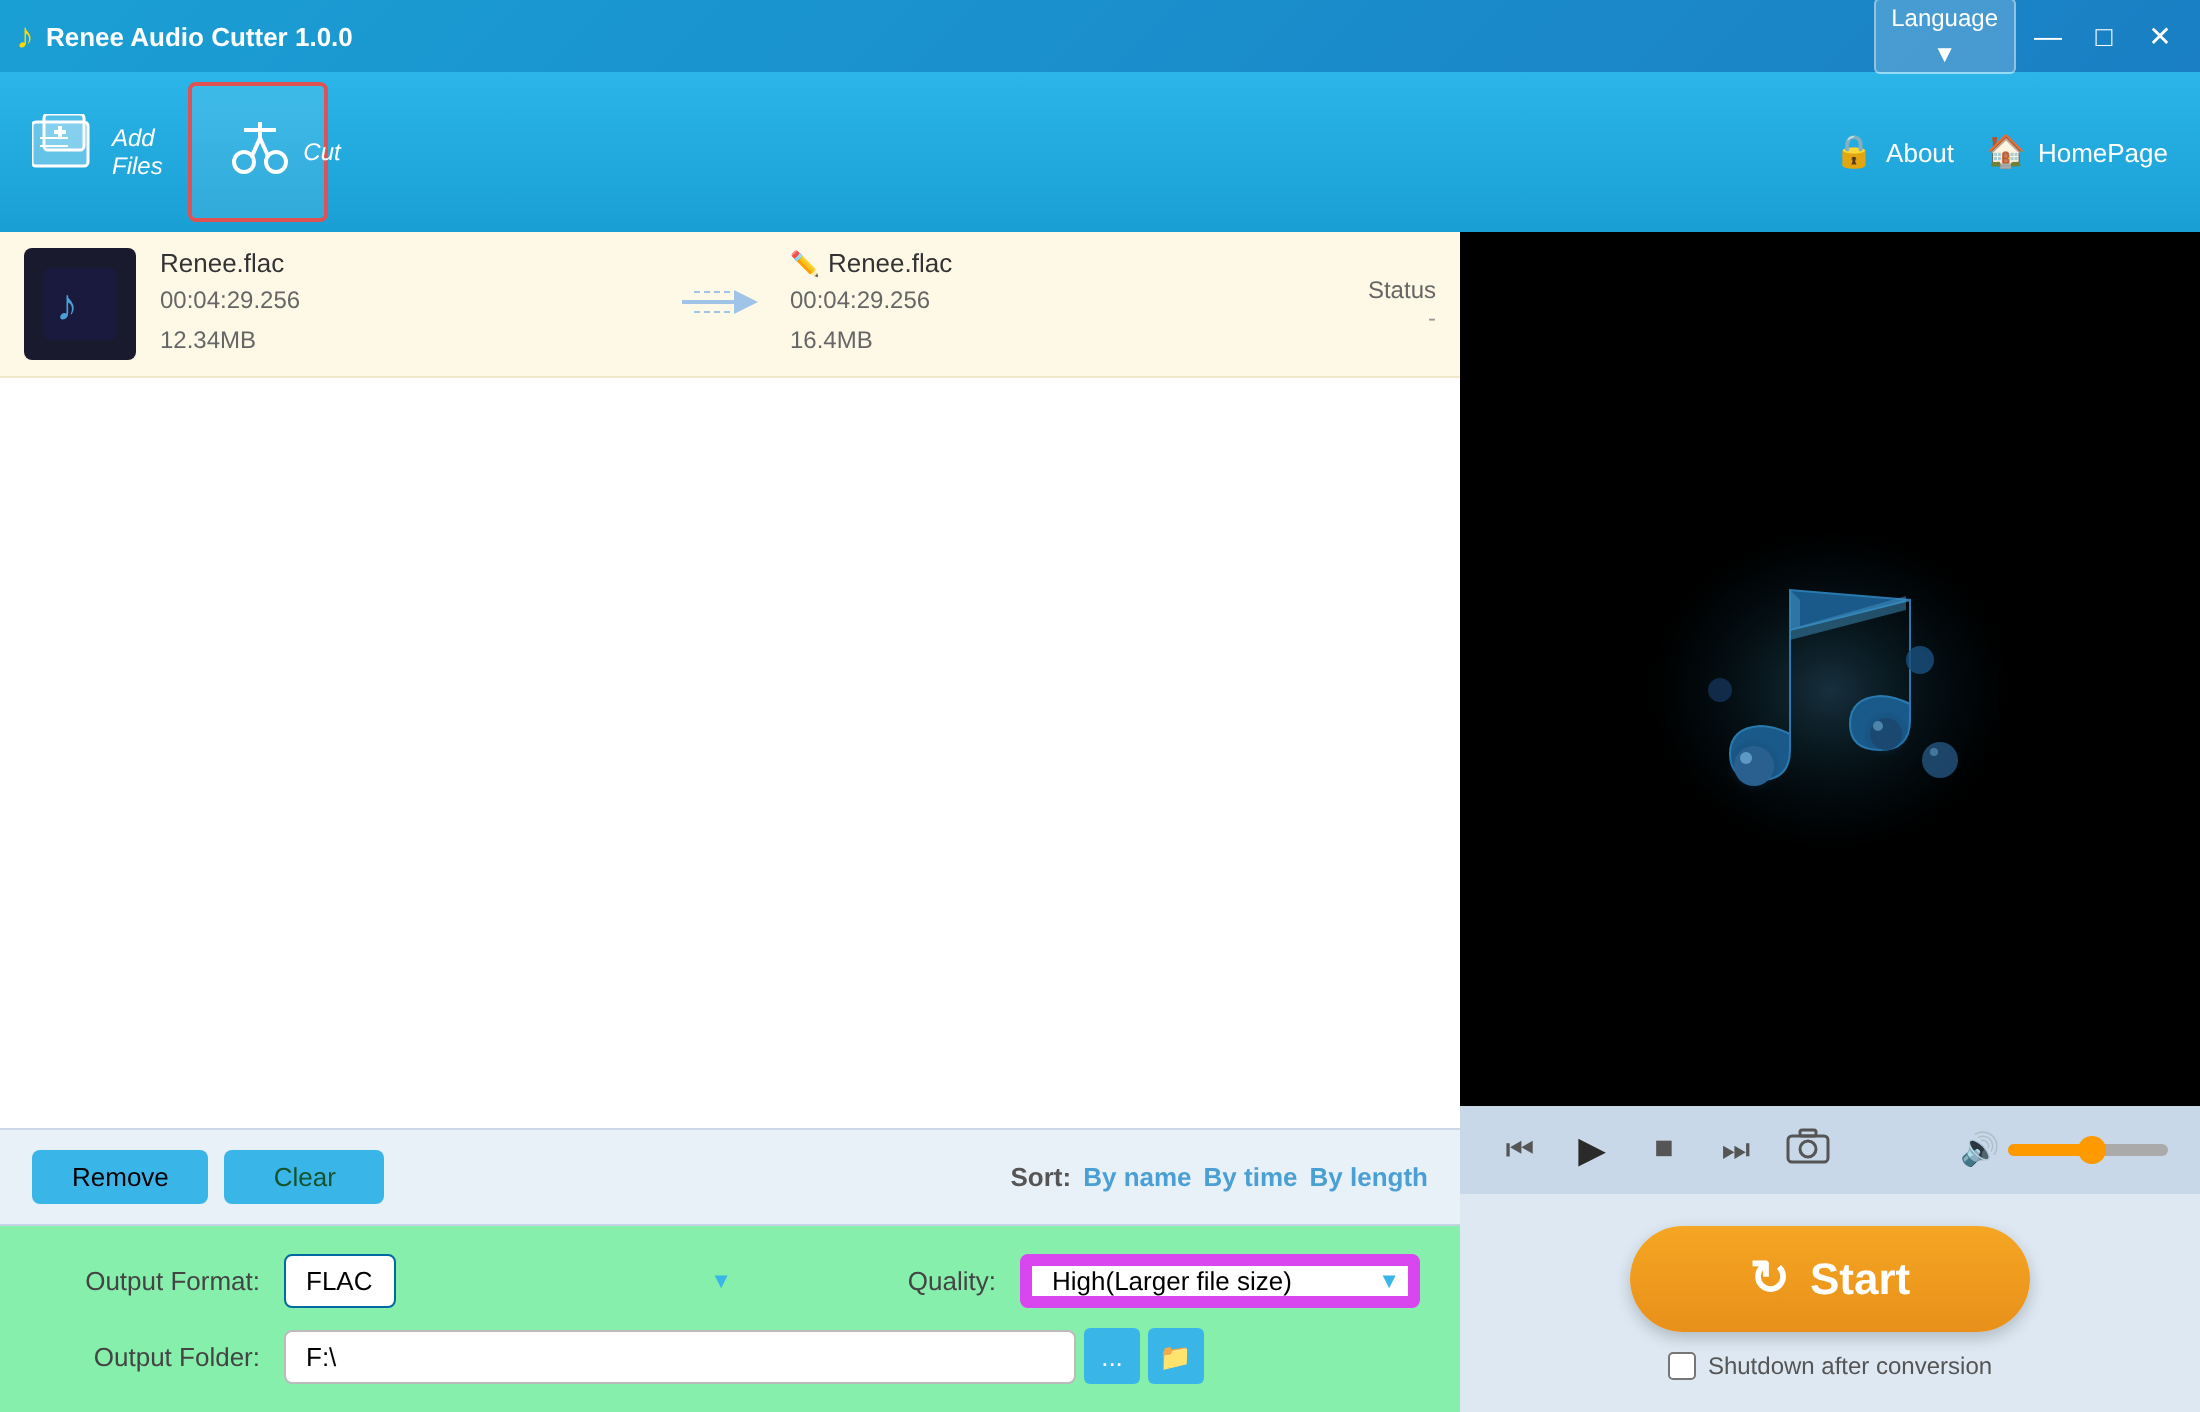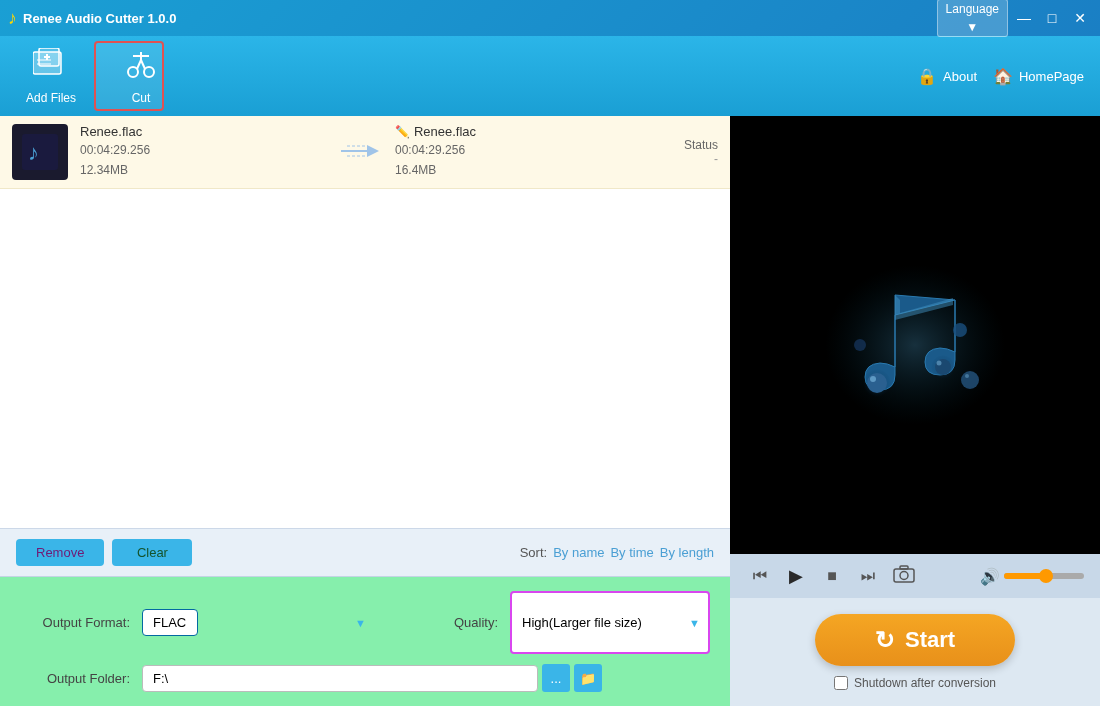--- a/index.html
+++ b/index.html
@@ -30,23 +30,23 @@
     
     .toolbar {
       background: linear-gradient(180deg, #2bb5e8 0%, #1a9fd4 100%);
       height: 80px;
       display: flex;
       align-items: center;
       padding: 0 16px;
       gap: 8px;
     }
     .toolbar-btn {
-      display: flex; flex-direction: column; align-items: center; justify-content: center;
+      display: flex; align-items: center; justify-content: center;
       width: 70px; height: 70px; cursor: pointer; color: white; gap: 4px;
-      border-radius: 4px; font-size: 12px;
+      border-radius: 4px; font-size: 12px; font-style: italic;
     }
     .toolbar-btn.active {
       border: 2px solid #e05252; background: rgba(255,255,255,0.1); padding-left: 24px;
     }
     .toolbar-btn-icon { font-size: 28px; }
     .toolbar-spacer { flex: 1; }
     .toolbar-right { display: flex; align-items: center; gap: 16px; }
     .toolbar-link {
       display: flex; align-items: center; gap: 6px; color: white; cursor: pointer;
       font-size: 13px; font-weight: 500;
@@ -104,23 +104,23 @@
       padding: 10px 16px;
       display: flex;
       align-items: center;
       gap: 8px;
       border-top: 1px solid #ccd8e8;
     }
     .btn-remove, .btn-clear {
       padding: 6px 20px; border-radius: 4px; border: none; cursor: pointer;
       font-size: 13px; font-weight: 500; min-width: 80px;
     }
-    .btn-remove { background: #3ab5e8; color: #701a75; }
+    .btn-remove { background: #3ab5e8; color: #000000; }
     .btn-clear { background: #3ab5e8; color: #14532d; }
-    .sort-area { margin-left: auto; display: flex; align-items: center; gap: 6px; color: #555; font-size: 13px; }
+    .sort-area { margin-left: auto; display: flex; align-items: center; gap: 6px; color: #555; font-size: 13px; font-weight: bold; }
     .sort-link { color: #4a9fd4; cursor: pointer; text-decoration: none; }
 
     
     .settings-area {
       background: #86efac;
       padding: 14px 20px;
       display: flex;
       flex-direction: column;
       gap: 10px;
       border-top: 1px solid #c4d4e4;
@@ -136,21 +136,21 @@
     .select-wrapper::after {
       content: '▼'; position: absolute; right: 10px; top: 50%; transform: translateY(-50%);
       color: #3ab5e8; font-size: 11px; pointer-events: none;
     }
     .quality-wrapper { position: relative; flex: 1; max-width: 200px; }
     .quality-wrapper::after {
       content: '▼'; position: absolute; right: 10px; top: 50%; transform: translateY(-50%);
       color: #3ab5e8; font-size: 11px; pointer-events: none;
     }
     .quality-select {
-      width: 100%; padding: 22px 10px; border: 2px solid #d946ef;
+      width: 100%; padding: 0 10px; border: 6px solid #d946ef;
       border-radius: 4px; font-size: 13px; background: white; cursor: pointer;
       appearance: none; -webkit-appearance: none;
     }
     .folder-input-wrapper { flex: 1; max-width: 460px; display: flex; align-items: center; gap: 4px; }
     .folder-input {
       flex: 1; padding: 5px 10px; border: 1px solid #bbb; border-radius: 4px;
       font-size: 13px; background: white;
     }
     .folder-btn {
       width: 28px; height: 28px; background: #3ab5e8; border: none; border-radius: 3px;

